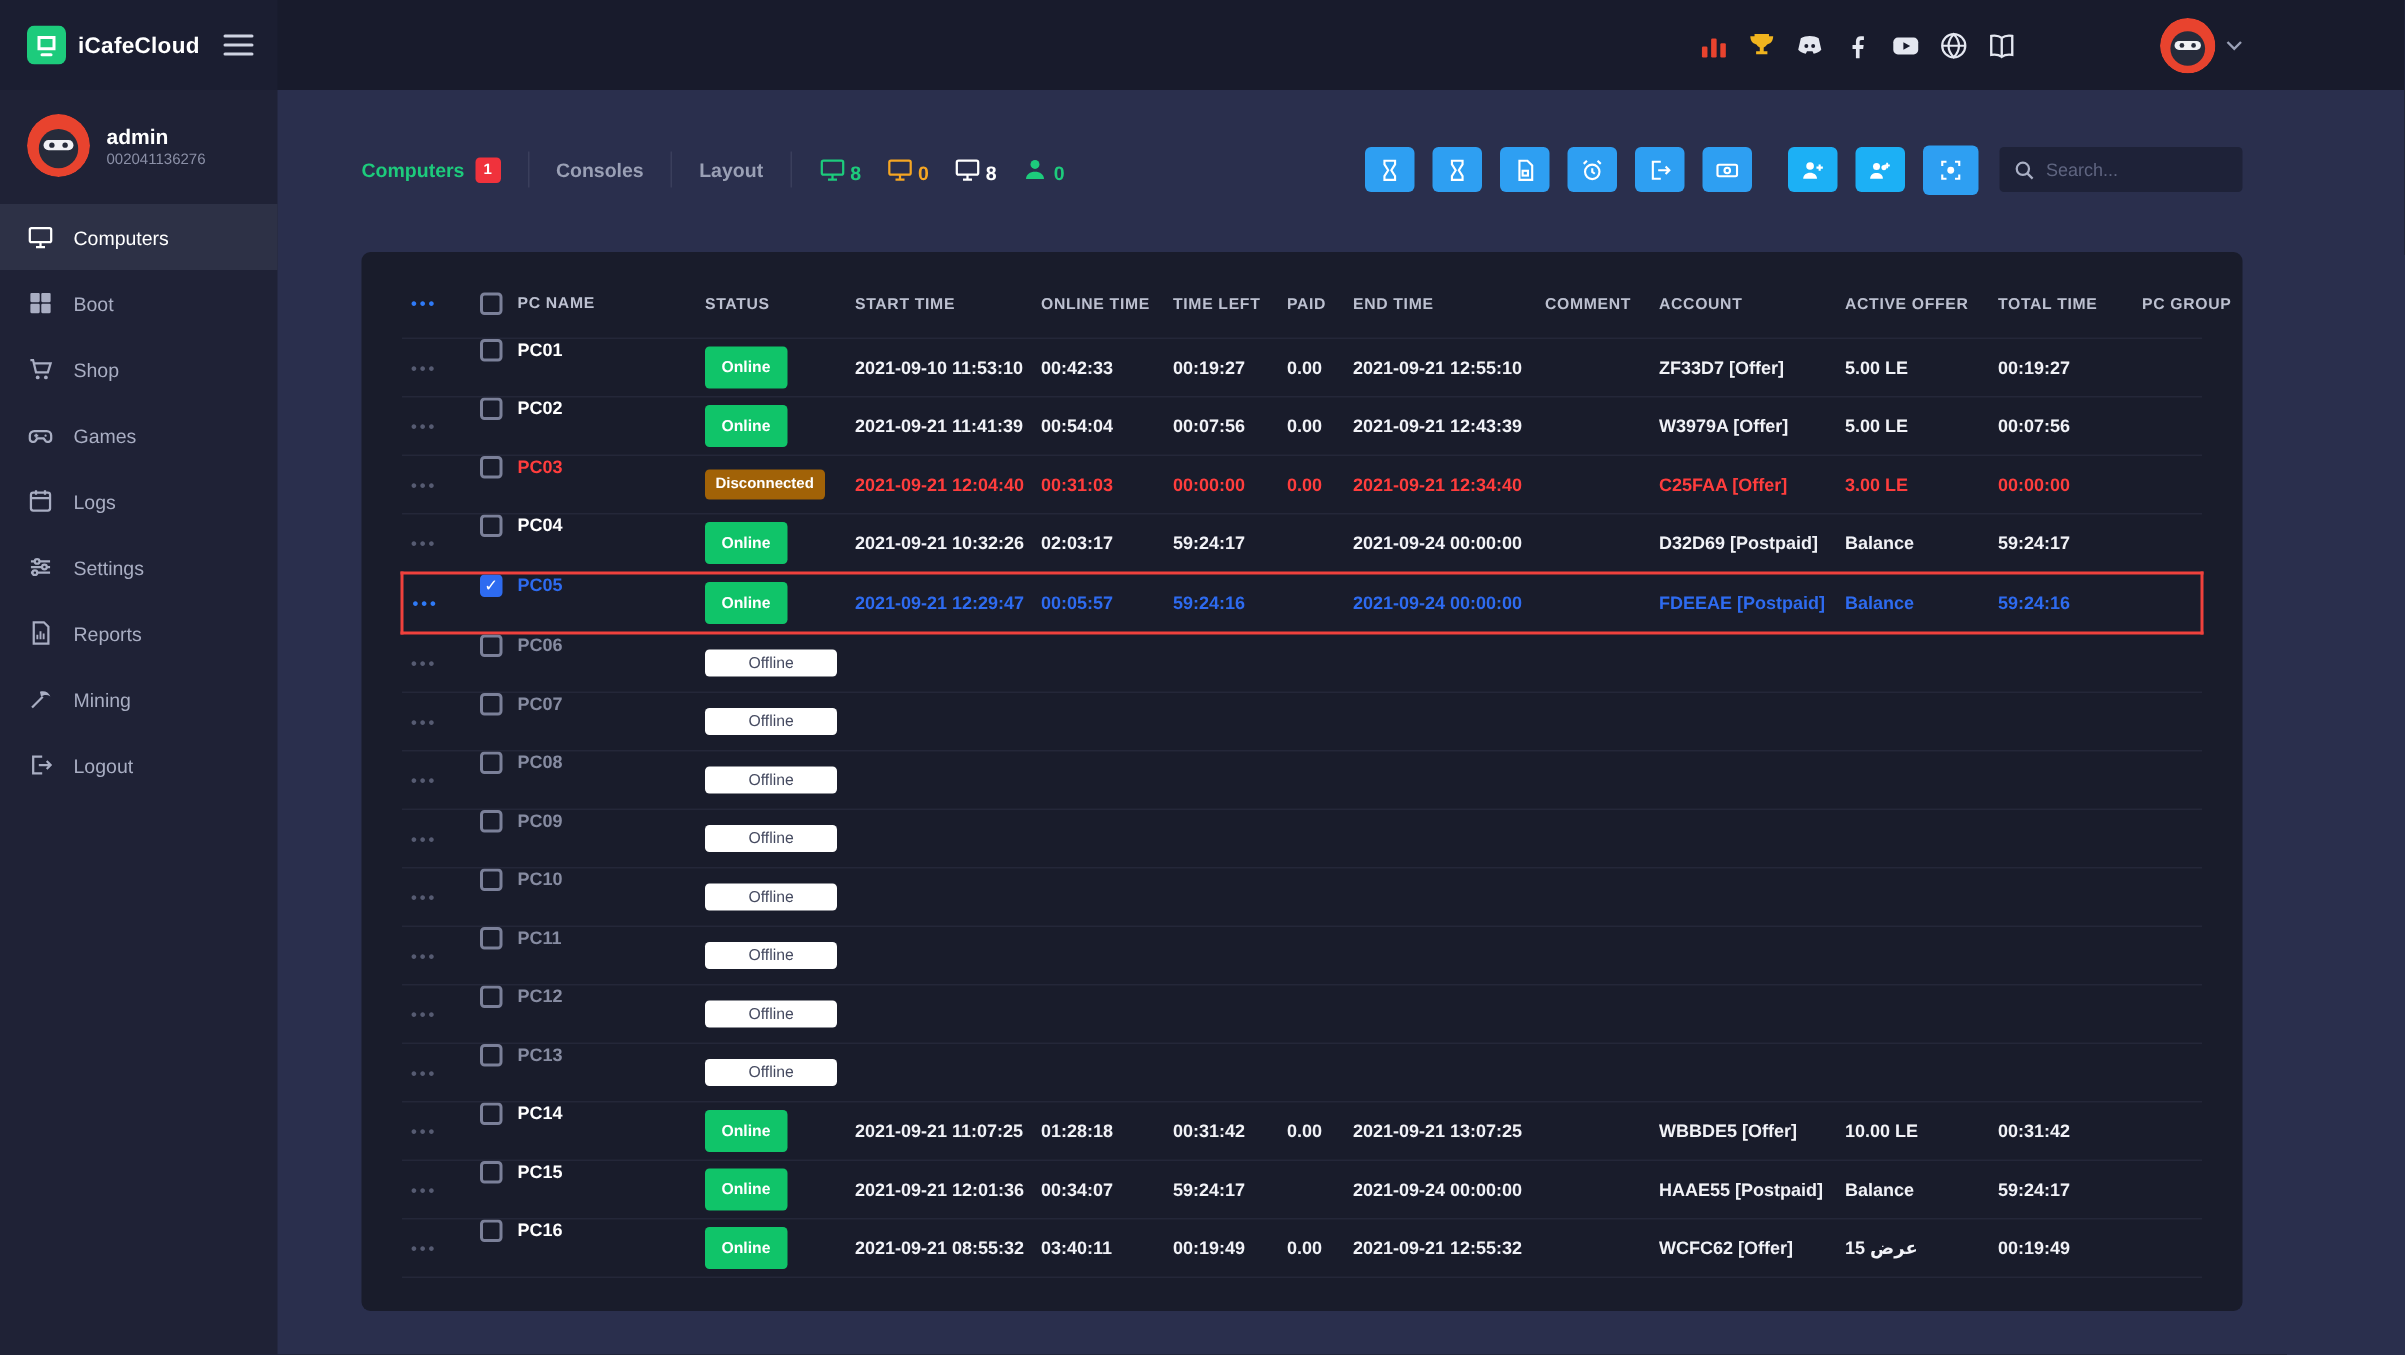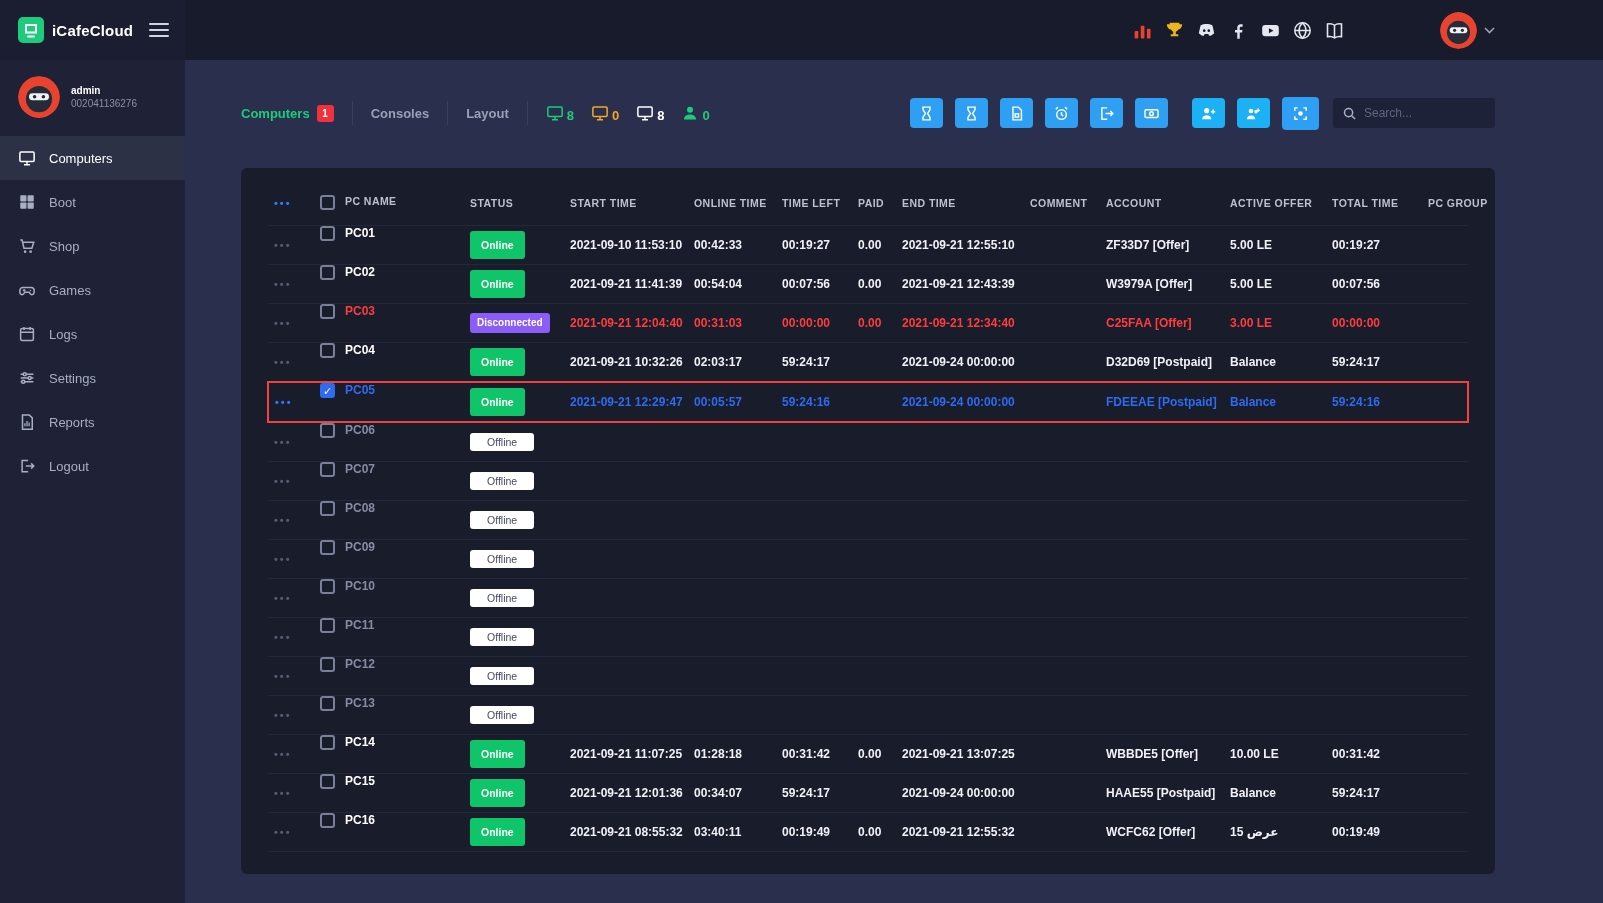--- a/index.html
+++ b/index.html
@@ -21,21 +21,21 @@
   .social-icon svg{width:21px;height:21px}
   .user-chip{display:flex;align-items:center;gap:7px;margin-left:95px;cursor:pointer}
   .avatar-sm{width:37px;height:37px;border-radius:50%;overflow:hidden}
   .chev{color:#9aa0b6}
 
   
   .layout{display:flex;height:843px}
   .sidebar{width:185px;min-width:185px;background:#1f2236;display:flex;flex-direction:column}
   .profile{display:flex;align-items:center;gap:11px;padding:16px 16px 14px 18px}
   .avatar-md{width:42px;height:42px;border-radius:50%;overflow:hidden}
-  .profile-name{font-size:10px;font-weight:bold;color:#fff}
+  .profile-name{font-size:14px;font-weight:bold;color:#fff}
   .profile-id{font-size:10px;color:#8b90a7;margin-top:2px}
   .nav{display:flex;flex-direction:column;margin-top:4px}
   .nav-item{display:flex;align-items:center;gap:13px;padding:13px 18px;font-size:13px;color:#a9aec3;cursor:pointer}
   .nav-item.active{background:#2d3146;color:#fff}
   .nav-icon{width:18px;height:18px;flex:none}
   .nav-icon svg{width:18px;height:18px}
   .nav-badge{margin-left:auto;background:#f0323c;color:#fff;font-size:10px;font-weight:bold;min-width:17px;height:16px;border-radius:3px;display:flex;align-items:center;justify-content:center;padding:0 4px}
 
   
   .main{flex:1;padding:34px 108px 0 56px}
@@ -68,22 +68,22 @@
   td{height:38px;padding:0 6px;font-size:12px;font-weight:bold;color:#f1f2f7;border-bottom:1px solid #242739;white-space:nowrap;overflow:hidden}
   .dots{color:#565b72;font-size:11px;letter-spacing:2px;font-weight:bold;cursor:pointer}
   .header-dots{color:#2f7af7}
   .cell-name{display:flex;align-items:flex-start;gap:10px;height:38px}
   th .checkbox{margin-right:10px;vertical-align:middle}
   .checkbox{display:inline-block;width:15px;height:15px;border:2px solid #7b8099;border-radius:3px;cursor:pointer;flex:none;font-size:11px;line-height:12px;text-align:center;color:transparent}
   .checkbox.checked{background:#2e6bf0;border-color:#2e6bf0;color:#fff}
   .c-name{color:#fff}
   .badge{display:inline-block;padding:8px 11px;border-radius:3px;font-size:10.5px;font-weight:bold;color:#fff;line-height:1.2}
   .badge-online{background:#10c469}
-  .badge-disconnected{background:#8b5cf6;padding:4px 7px;font-size:10px}
-  .badge-offline{background:#ffffff;color:#454a60;font-weight:normal;padding:3px 17px}
+  .badge-disconnected{background:#a16207;padding:4px 7px;font-size:10px}
+  .badge-offline{background:#ffffff;color:#454a60;font-weight:normal;padding:3px 29px}
   tr.state-alert td, tr.state-alert .c-name{color:#ff3d3d}
   tr.state-selected td, tr.state-selected .c-name{color:#2e6bf0}
   tr.state-selected .dots{color:#2f7af7}
   tr.state-selected td{border-top:2px solid #f0413d;border-bottom:2px solid #f0413d}
   tr.state-selected td:first-child{border-left:2px solid #f0413d}
   tr.state-selected td:last-child{border-right:2px solid #f0413d}
   tr.state-offline .c-name{color:#868ba1}
 </style>
 </head>
 <body>
@@ -250,20 +250,29 @@
           <span class="nav-label">Settings</span>
         </div>
         <div class="nav-item">
           <span class="nav-icon">
             <svg viewBox="0 0 24 24" fill="none" stroke="currentColor" stroke-width="2">
               <path d="M6 2.5h9l4 4V21.5H6z"></path>
               <path d="M9.2 13.5v4M12 10.5v7M14.8 12.5v5" stroke-width="1.7"></path>
             </svg>
           </span>
           <span class="nav-label">Reports</span>
+        </div>
+        <div class="nav-item">
+          <span class="nav-icon">
+            <svg viewBox="0 0 24 24" fill="none" stroke="currentColor" stroke-width="2">
+              <path d="M4.5 19.5l9.5-9.5"></path>
+              <path d="M11.5 5.5c4-1.3 7.6.3 9.3 4.2-2.7-1.6-5.9-1.6-8.3.4z" fill="currentColor" stroke="none"></path>
+            </svg>
+          </span>
+          <span class="nav-label">Mining</span>
         </div>
         <div class="nav-item">
           <span class="nav-icon">
             <svg viewBox="0 0 24 24" fill="none" stroke="currentColor" stroke-width="2">
               <path d="M13.5 4.5H5.5v15h8"></path>
               <path d="M10.5 12H21M17.5 8.5L21 12l-3.5 3.5"></path>
             </svg>
           </span>
           <span class="nav-label">Logout</span>
         </div>

